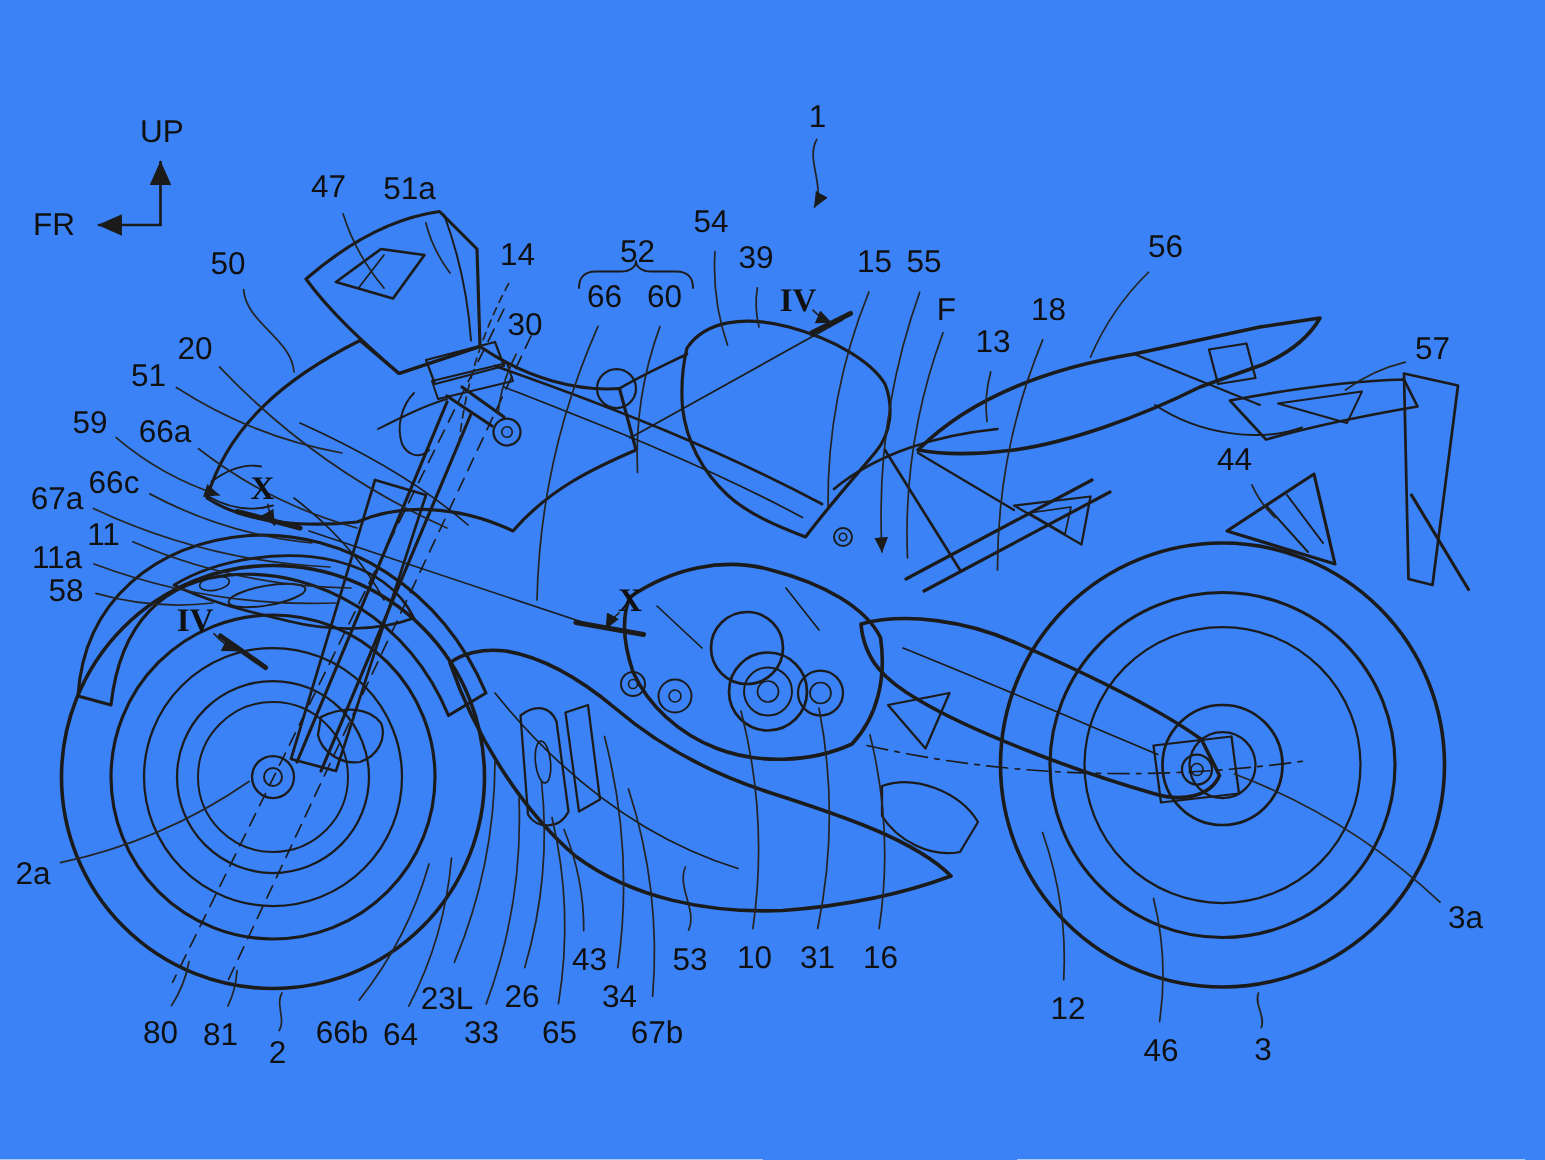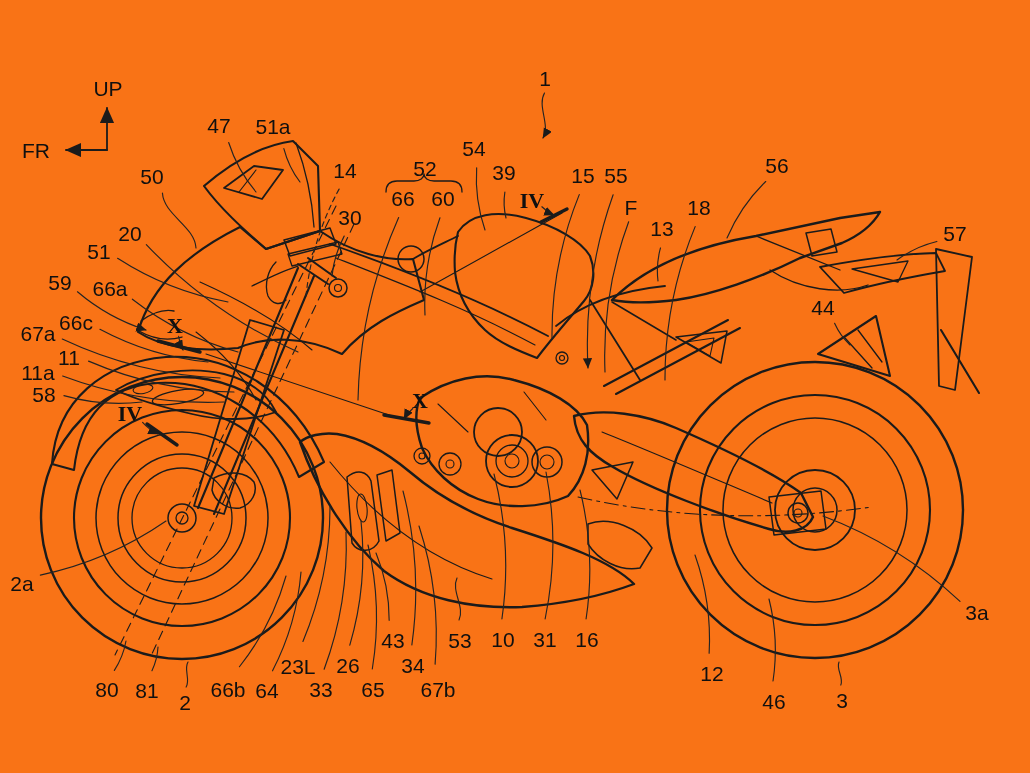--- a/index.html
+++ b/index.html
@@ -1,16 +1,16 @@
 <!DOCTYPE html>
 <html><head>
 <meta charset="utf-8">
 <style>
   html,body{margin:0;padding:0;background:#ffffff;}
-  .stage{position:relative;width:1030px;height:773px;background:#f97316;overflow:hidden;
+  .stage{position:relative;width:1030px;height:773px;background:#3b82f6;overflow:hidden;
          font-family:"Liberation Sans",sans-serif;}
   svg{position:absolute;left:0;top:0;}
   .art path,.art circle,.art ellipse,.art line,.art rect{
     stroke:#1b1b1b;fill:none;stroke-linecap:round;stroke-linejoin:round;}
   .wfill{fill:#ffffff;}
   .sw1{stroke-width:1.1px;} .sw13{stroke-width:1.3px;} .sw15{stroke-width:1.5px;}
   .sw18{stroke-width:1.8px;} .sw2{stroke-width:2.1px;} .sw24{stroke-width:2.4px;}
   .thick{stroke-width:3.4px;}
   .dashlong{stroke-dasharray:9 6;}
   .dashdot{stroke-dasharray:14 5 3 5;}

